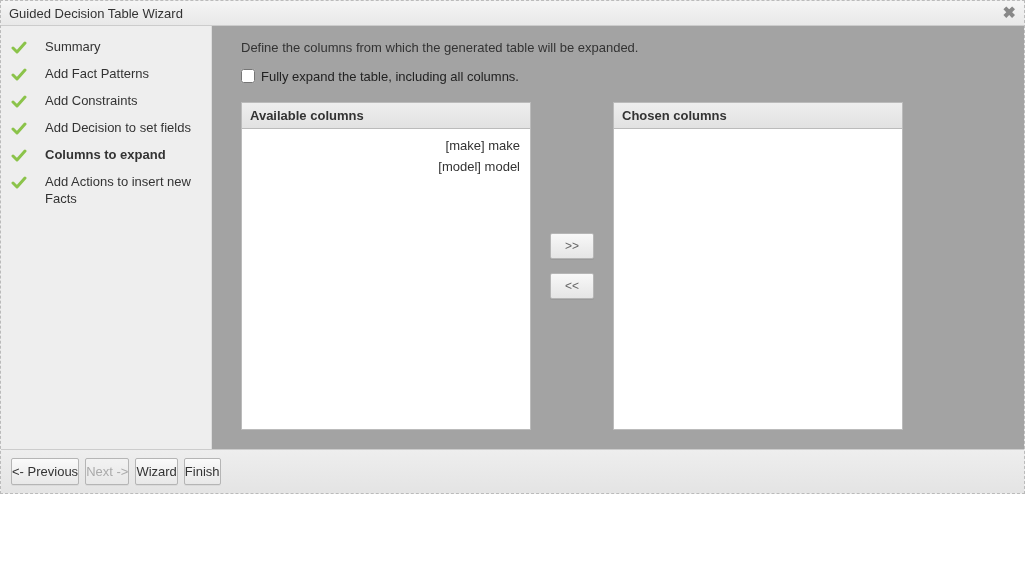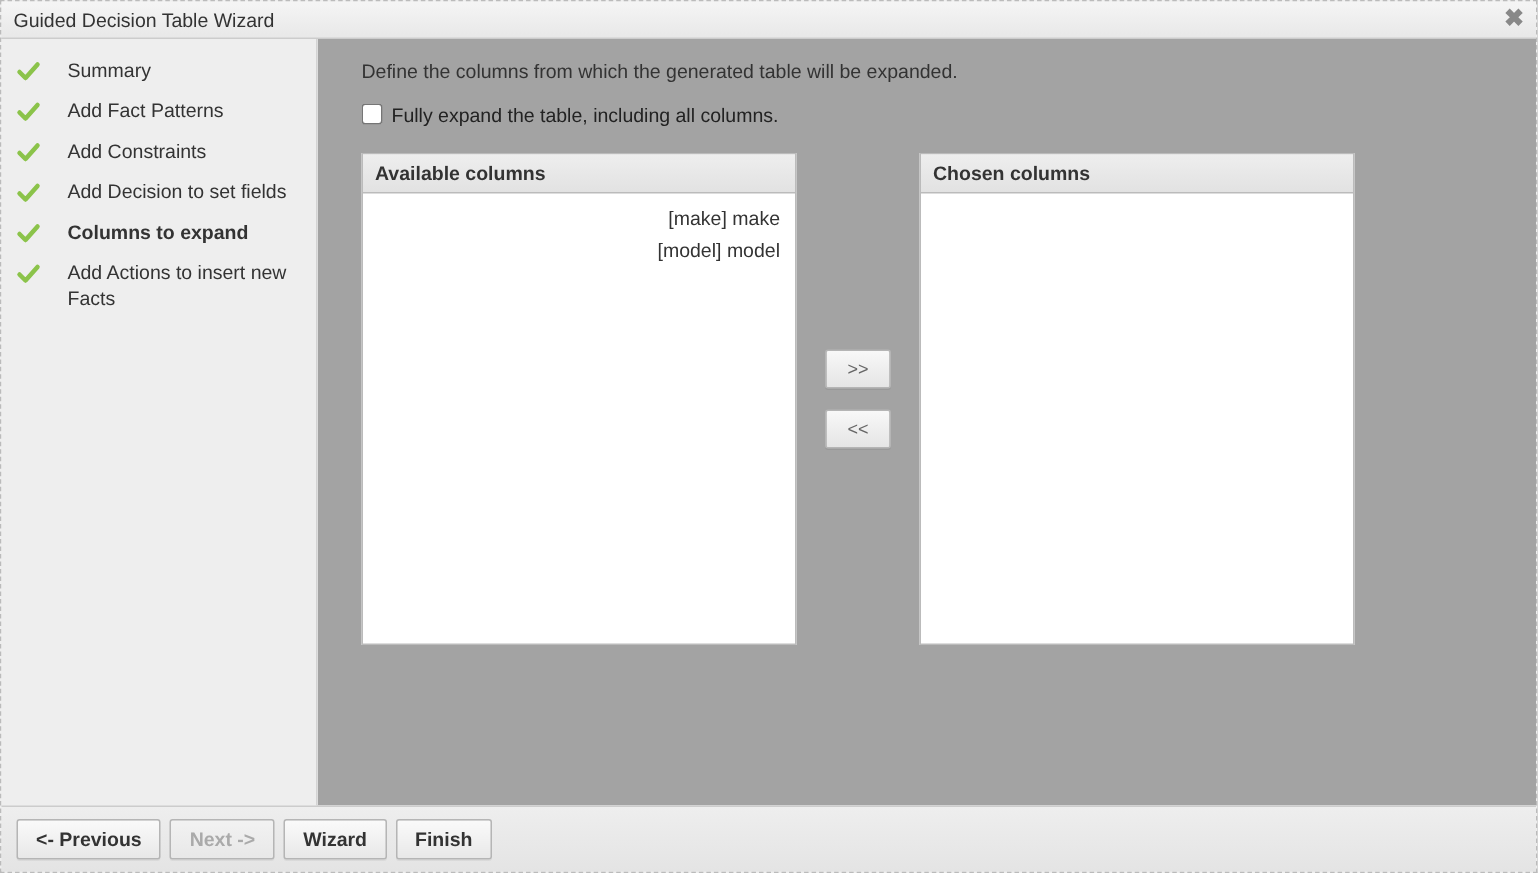--- a/index.html
+++ b/index.html
@@ -10,21 +10,21 @@
     body {
       font-family: Arial, Helvetica, sans-serif;
       font-size: 13px;
       background: #fff;
       width: 1025px;
       height: 582px;
       overflow: hidden;
     }
     .dialog {
       width: 1025px;
-      height: 582px;
+      height: 494px;
       border: 1px dashed #bbb;
       background: #eee;
       display: flex;
       flex-direction: column;
     }
     .title-bar {
       background: linear-gradient(to bottom, #f5f5f5, #e8e8e8);
       border-bottom: 1px solid #ccc;
       padding: 4px 8px;
       display: flex;
@@ -148,29 +148,28 @@
       box-shadow: 0 1px 0 rgba(0,0,0,0.06);
     }
     .footer-bar {
       background: linear-gradient(to bottom, #eeeeee, #e4e4e4);
       border-top: 1px solid #ccc;
       padding: 8px 10px;
       display: flex;
       gap: 6px;
     }
     .footer-btn {
-      padding: 5px 12px;
+      padding: 5px 0;
       background: linear-gradient(to bottom, #fafafa, #e8e8e8);
       border: 1px solid #b5b5b5;
       border-radius: 2px;
       color: #333;
       font-size: 13px;
       cursor: pointer;
       box-shadow: 0 1px 0 rgba(0,0,0,0.05);
-      font-weight: bold;
     }
     .footer-btn.disabled {
       color: #aaa;
       cursor: default;
       background: linear-gradient(to bottom, #f2f2f2, #e8e8e8);
     }
   </style>
 </head>
 <body>
 

